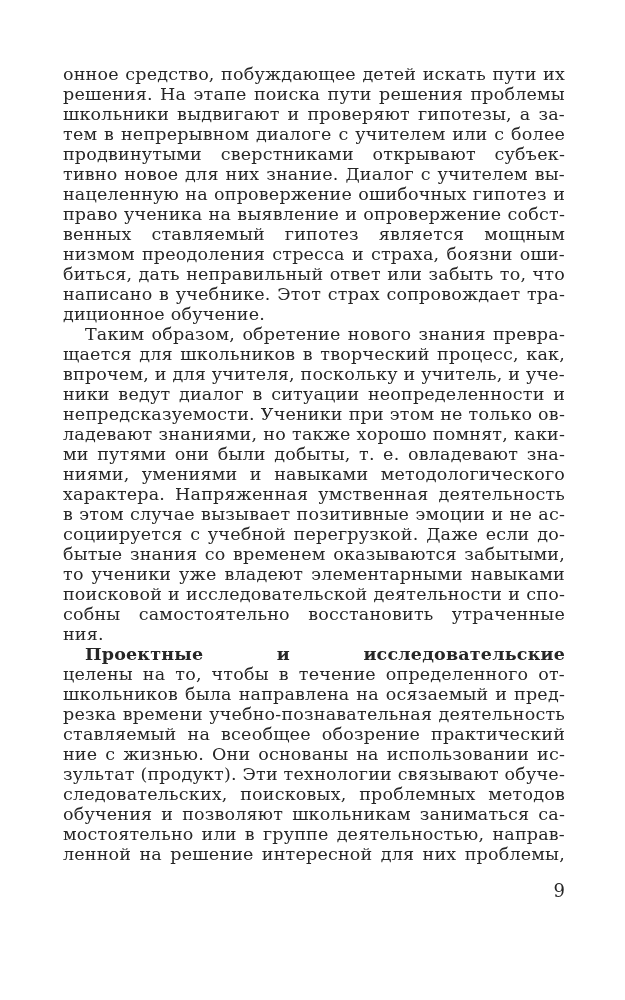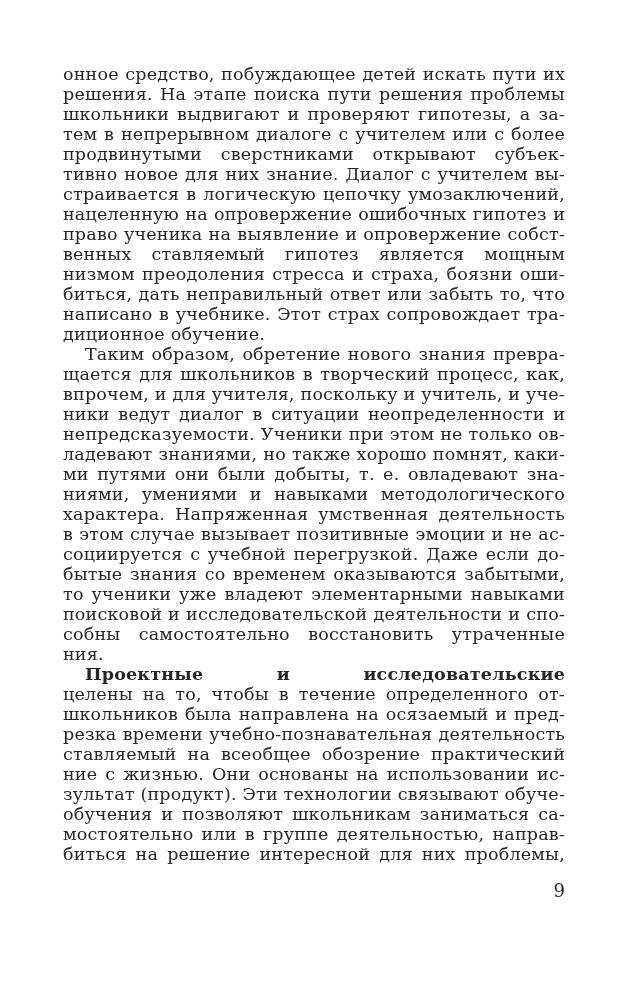--- a/index.html
+++ b/index.html
@@ -46,21 +46,20 @@
 <div class="page">
   <div class="textblock">
 
     <div class="para">
       <div class="line">онное средство, побуждающее детей искать пути их</div>
       <div class="line">решения. На этапе поиска пути решения проблемы</div>
       <div class="line">школьники выдвигают и проверяют гипотезы, а за-</div>
       <div class="line">тем в непрерывном диалоге с учителем или с более</div>
       <div class="line">продвинутыми сверстниками открывают субъек-</div>
       <div class="line">тивно новое для них знание. Диалог с учителем вы-</div>
-      <div class="line">страивается в логическую цепочку умозаключений,</div>
       <div class="line">нацеленную на опровержение ошибочных гипотез и</div>
       <div class="line">право ученика на выявление и опровержение собст-</div>
       <div class="line">венных ставляемый гипотез является мощным меха-</div>
       <div class="line">низмом преодоления стресса и страха, боязни оши-</div>
       <div class="line">биться, дать неправильный ответ или забыть то, что</div>
       <div class="line">написано в учебнике. Этот страх сопровождает тра-</div>
       <div class="line last">диционное обучение.</div>
     </div>
 
     <div class="para">
@@ -83,20 +82,21 @@
     </div>
 
     <div class="para">
       <div class="line indent"><span class="bold">Проектные и исследовательские проблемных</span></div>
       <div class="line">целены на то, чтобы в течение определенного от-</div>
       <div class="line">школьников была направлена на осязаемый и пред-</div>
       <div class="line">резка времени учебно-познавательная деятельность</div>
       <div class="line">ставляемый на всеобщее обозрение практический ре-</div>
       <div class="line">ние с жизнью. Они основаны на использовании ис-</div>
       <div class="line">зультат (продукт). Эти технологии связывают обуче-</div>
+      <div class="line">следовательских, поисковых, проблемных методов</div>
       <div class="line">обучения и позволяют школьникам заниматься са-</div>
       <div class="line">мостоятельно или в группе деятельностью, направ-</div>
-      <div class="line">биться на решение интересной для них проблемы,</div>
+      <div class="line">ленной на решение интересной для них проблемы,</div>
     </div>
 
     <div class="pageno">9</div>
   </div>
 </div>
 
 </body></html>

